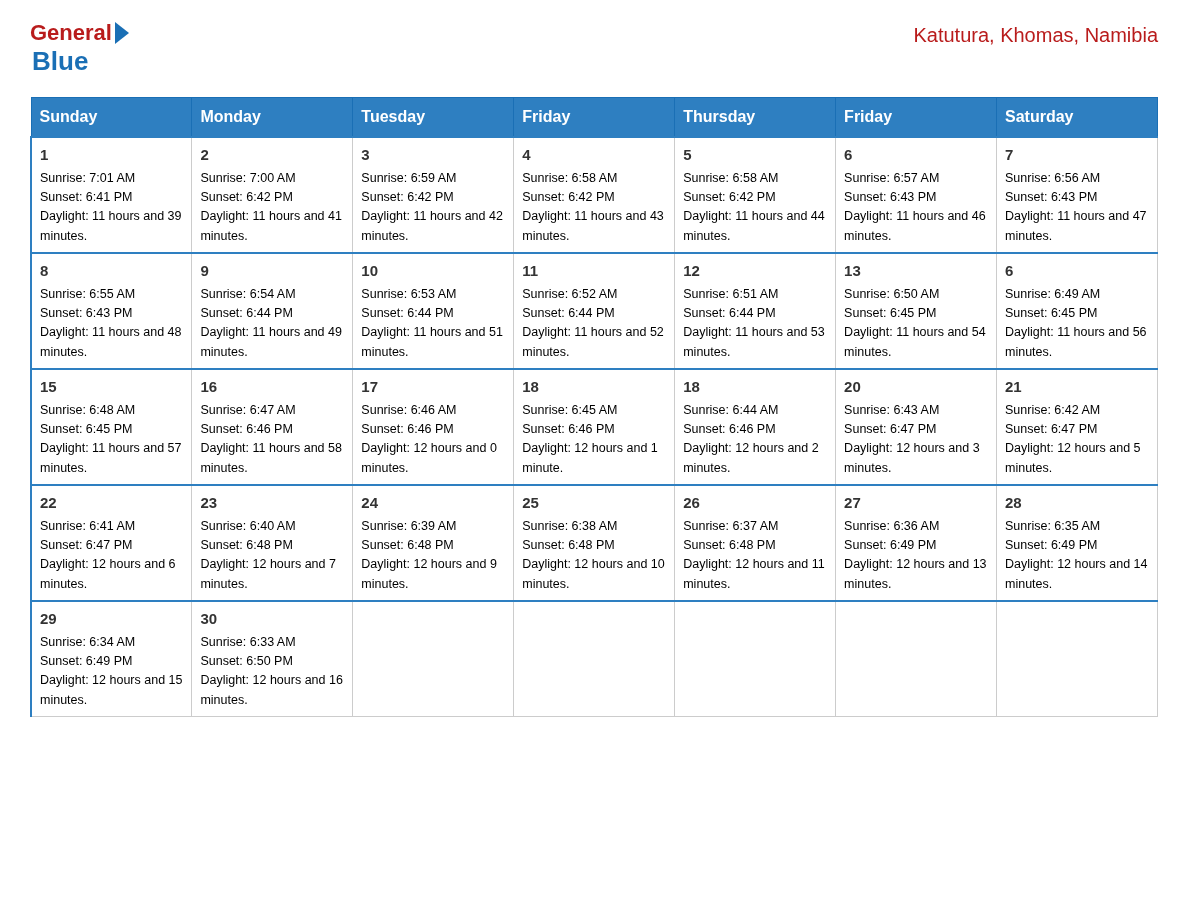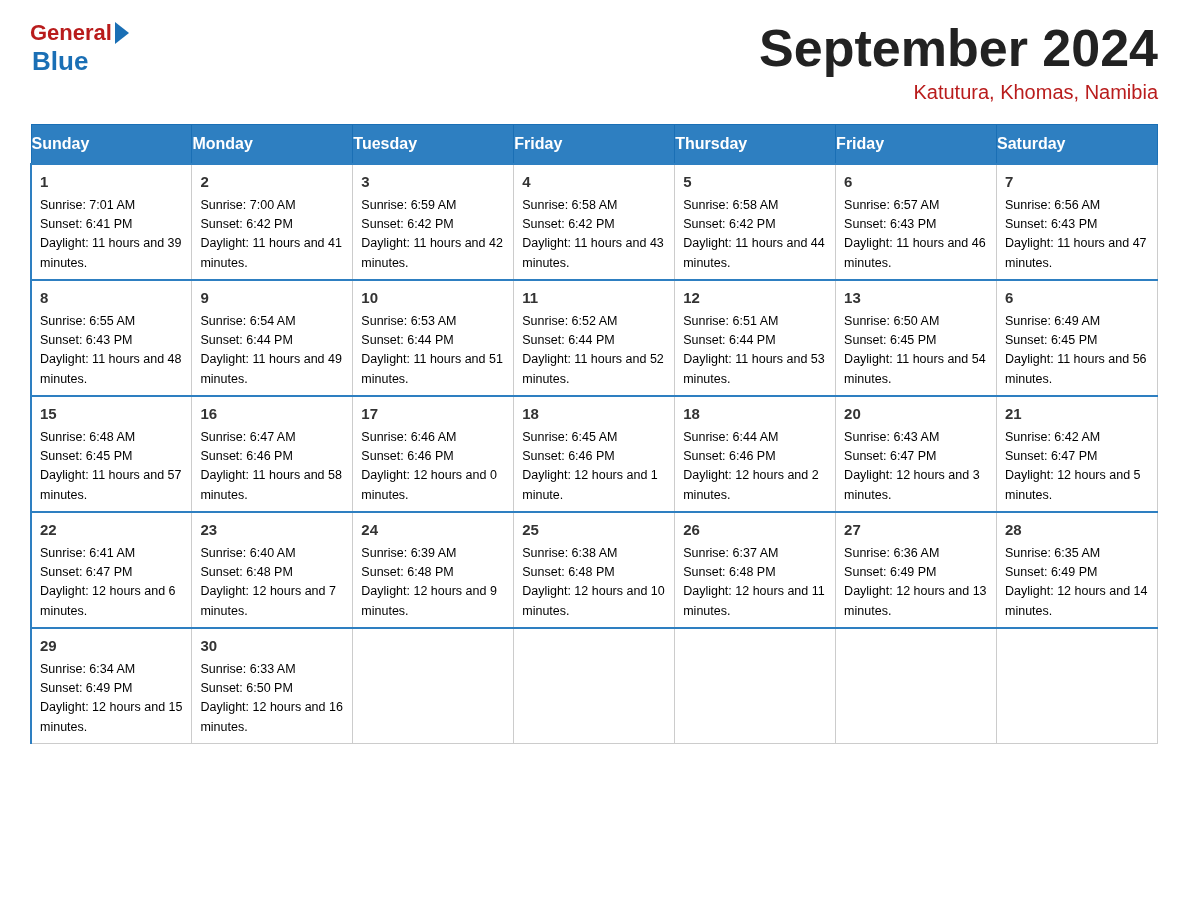--- a/index.html
+++ b/index.html
@@ -39,21 +39,21 @@
     .calendar {
       width: 100%;
       border-collapse: collapse;
       border: 1px solid #aaa;
     }
     .calendar thead tr th {
       background: #2e7fc1;
       color: #fff;
       font-size: 16px;
       font-weight: bold;
-      padding: 10px 0;
+      padding: 10px 8px;
       text-align: left;
       border: 1px solid #1a6fb5;
     }
     .calendar tbody tr td {
       vertical-align: top;
       padding: 6px 8px;
       border: 1px solid #ccc;
       width: 14.28%;
       min-height: 100px;
       font-size: 13px;
@@ -110,21 +110,20 @@
 
 <div class="header">
   <div class="logo-wrapper">
     <div class="logo-line1">
       <span class="logo-text">General</span>
       <span class="arrow-shape"></span>
     </div>
     <div class="logo-line2">Blue</div>
   </div>
   <div class="logo-right">
-    <div class="month-title">September 2024</div>
     <div class="location">Katutura, Khomas, Namibia</div>
   </div>
 </div>
 
 <table class="calendar">
   <thead>
     <tr>
     <th>Sunday</th>
         <th>Monday</th>
         <th>Tuesday</th>

